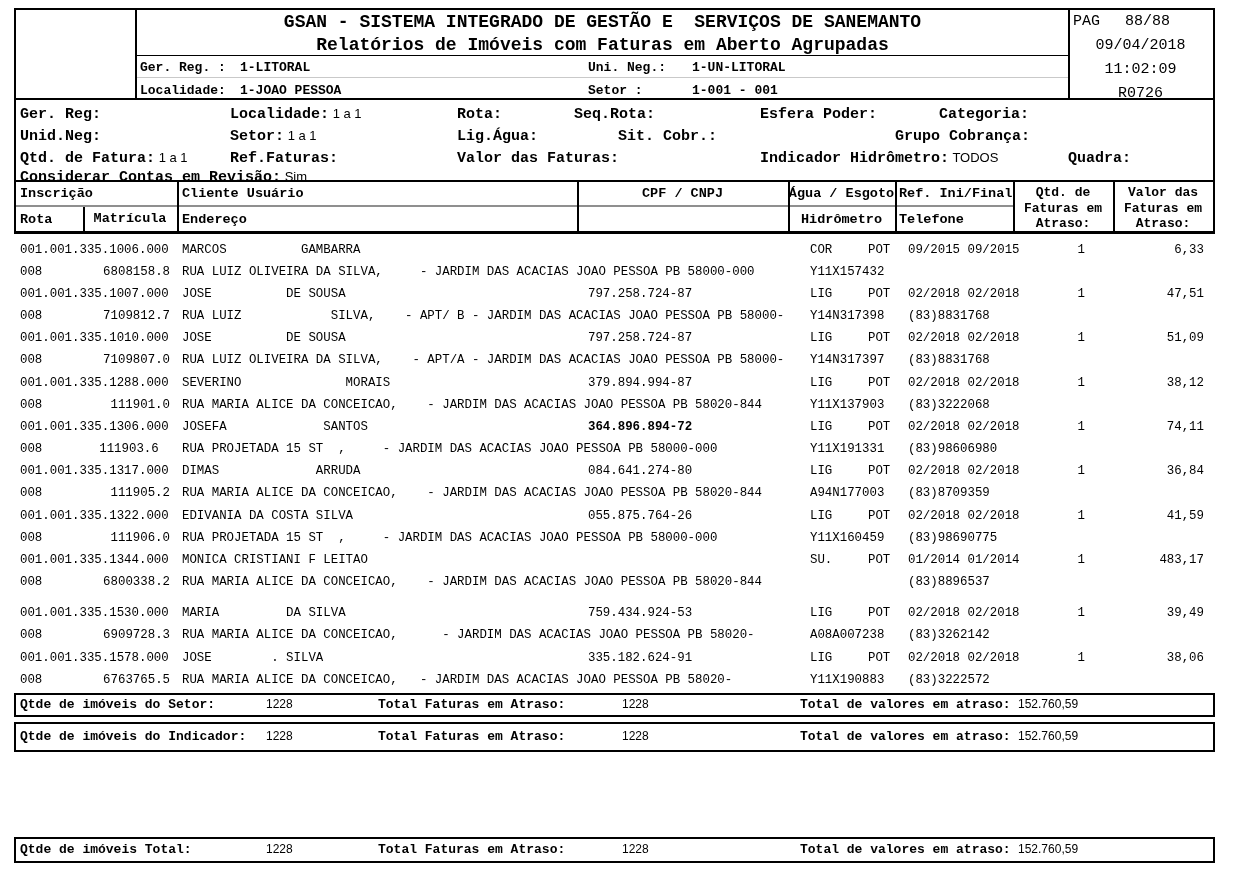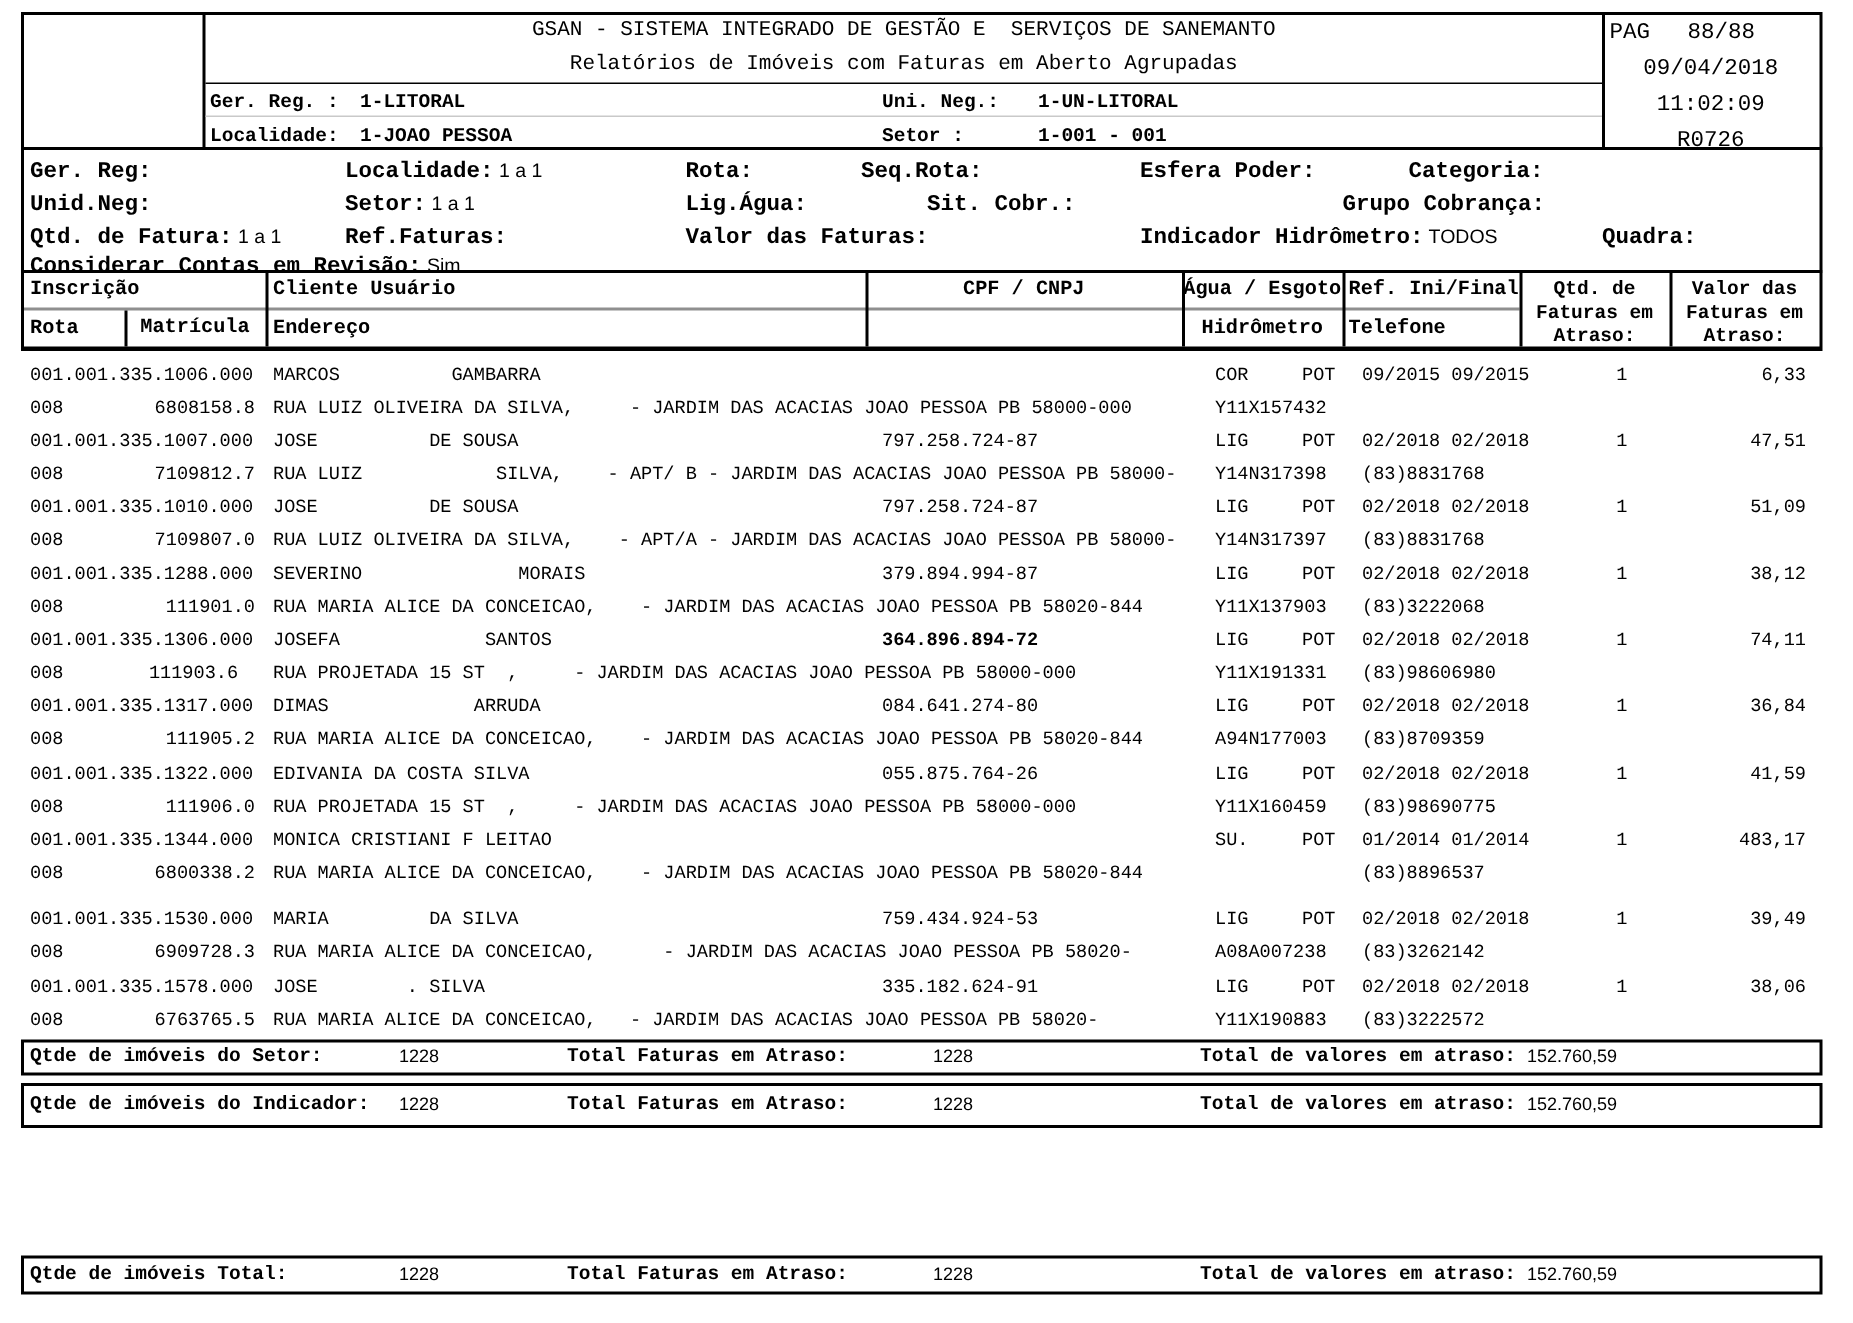--- a/index.html
+++ b/index.html
@@ -5,21 +5,21 @@
   html,body{margin:0;padding:0;}
   body{
     width:1235px;height:882px;position:relative;background:#fff;color:#000;
     font-family:"Liberation Mono",monospace;overflow:hidden;
   }
   .abs{position:absolute;white-space:pre;line-height:1.15;}
   .box{position:absolute;border:2px solid #000;box-sizing:border-box;background:#fff;}
   .vline{position:absolute;width:2px;background:#000;}
   .hline{position:absolute;height:1px;background:#000;}
   .center{text-align:center;}
-  .t-title{font-size:14px;font-weight:normal;}
+  .t-title{font-size:18px;font-weight:bold;}
   .t-field{font-size:13px;font-weight:bold;}
   .t-pag{font-size:15px;font-weight:normal;}
   .t-filter{font-size:15px;font-weight:bold;}
   .t-fval{font-size:13px;font-family:"Liberation Sans",sans-serif;font-weight:normal;}
   .t-col{font-size:13.5px;font-weight:bold;}
   .t-col-sm{font-size:13px;font-weight:bold;line-height:15.5px;}
   .t-data{font-size:12.4px;font-weight:normal;}
   .t-sum{font-size:13px;font-weight:bold;}
   .t-sumval{font-size:12px;font-family:"Liberation Sans",sans-serif;font-weight:normal;}
   .right{text-align:right;}

